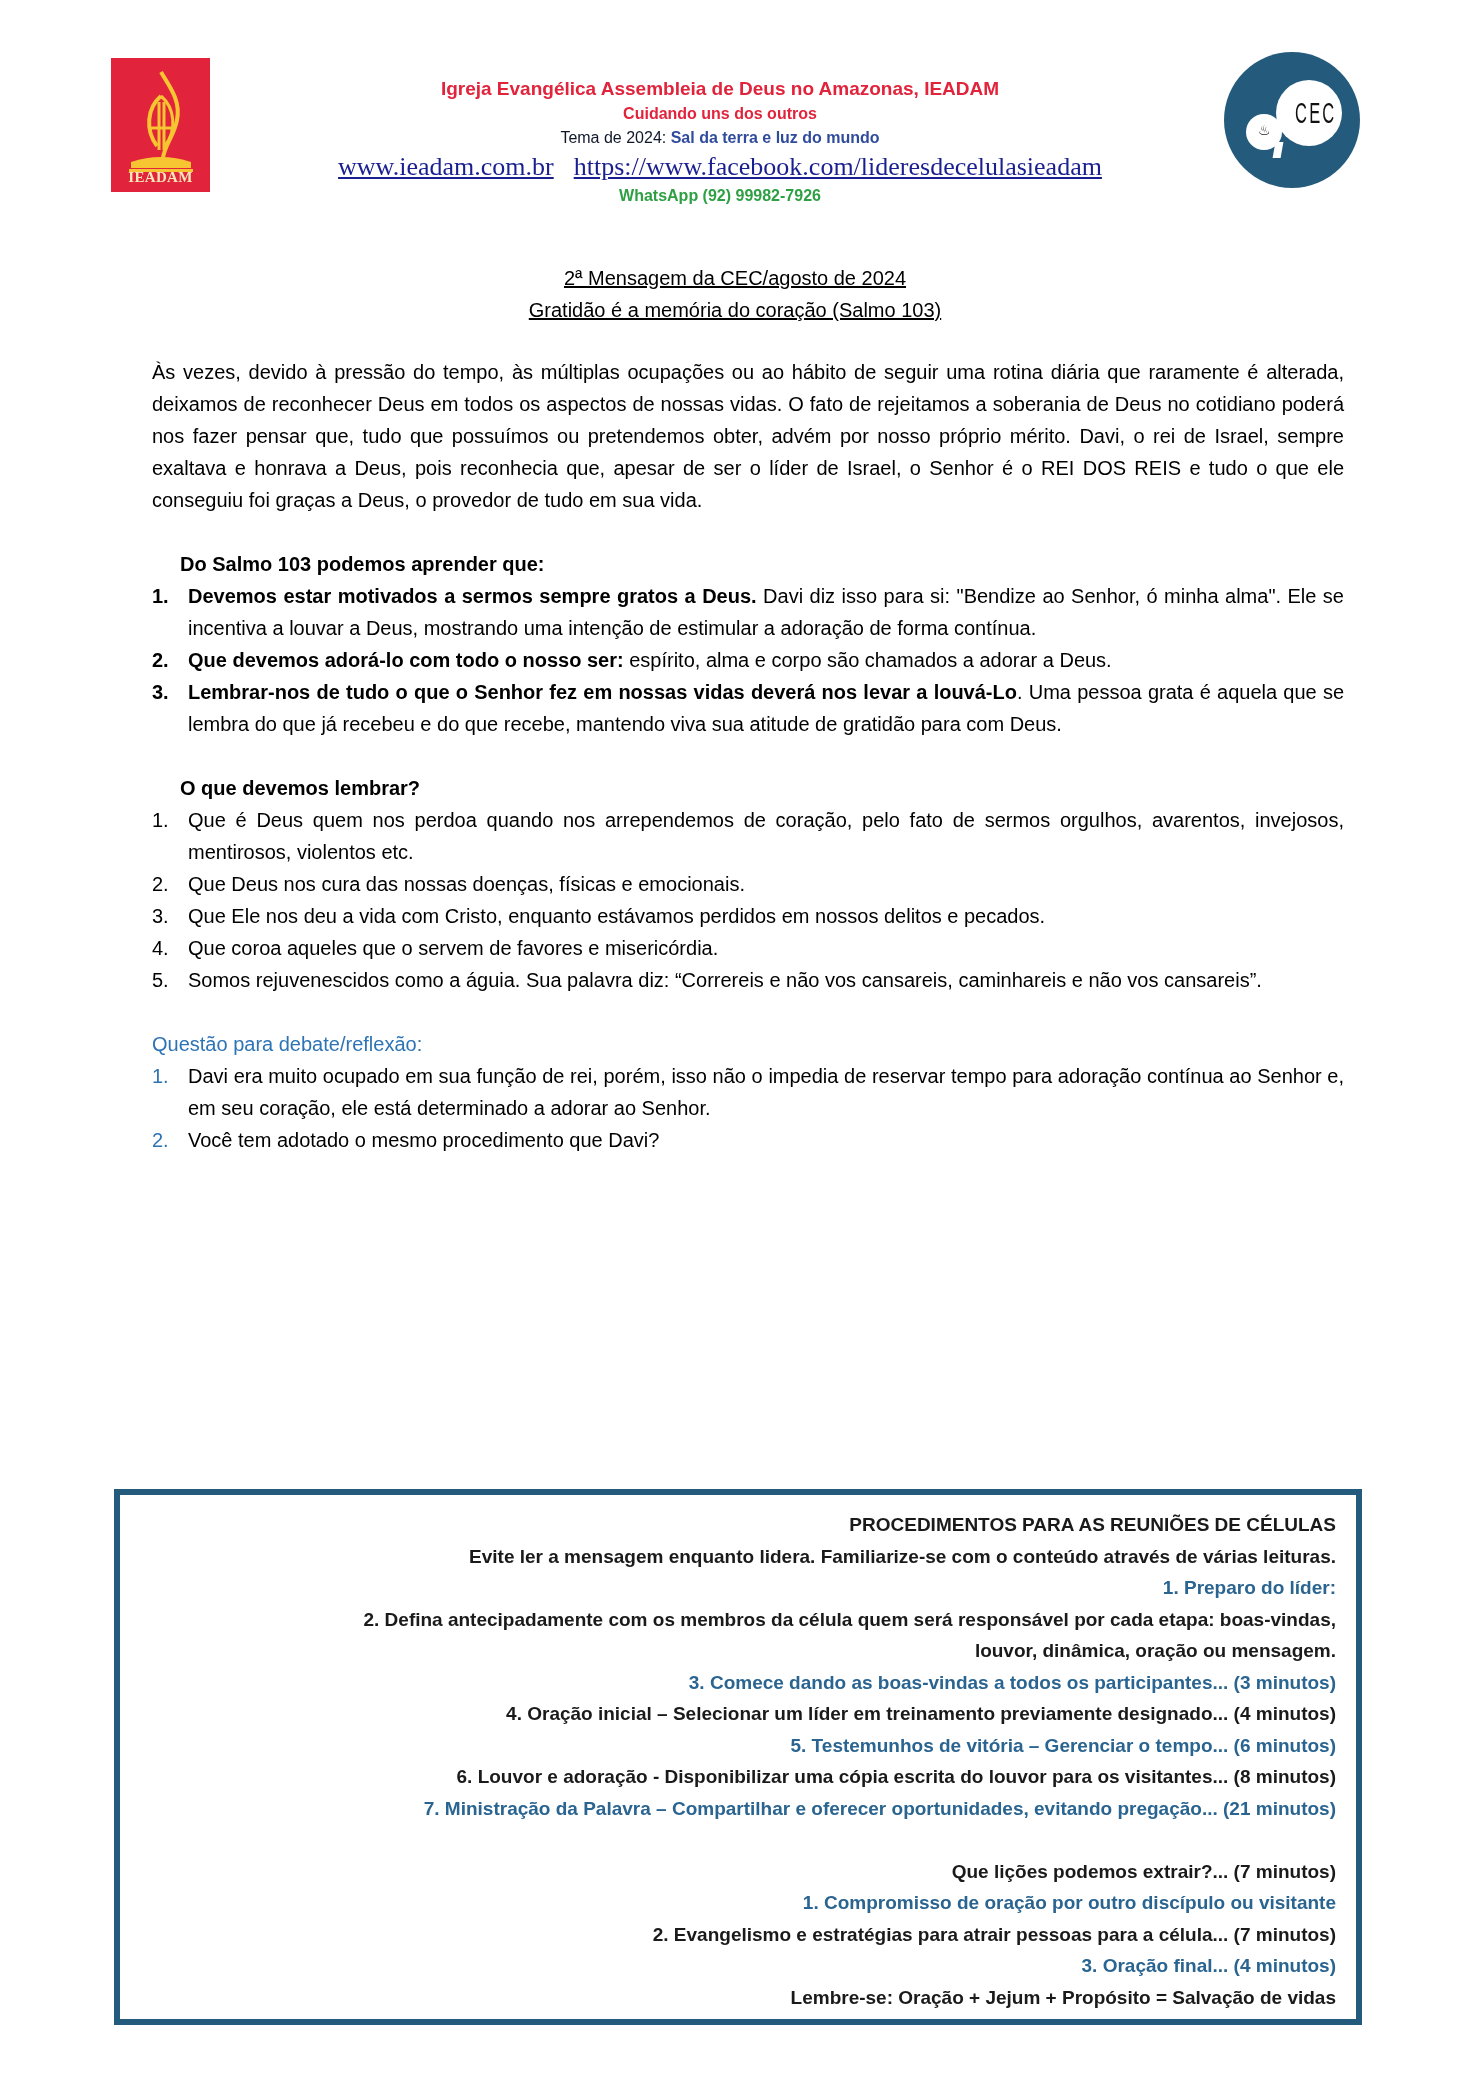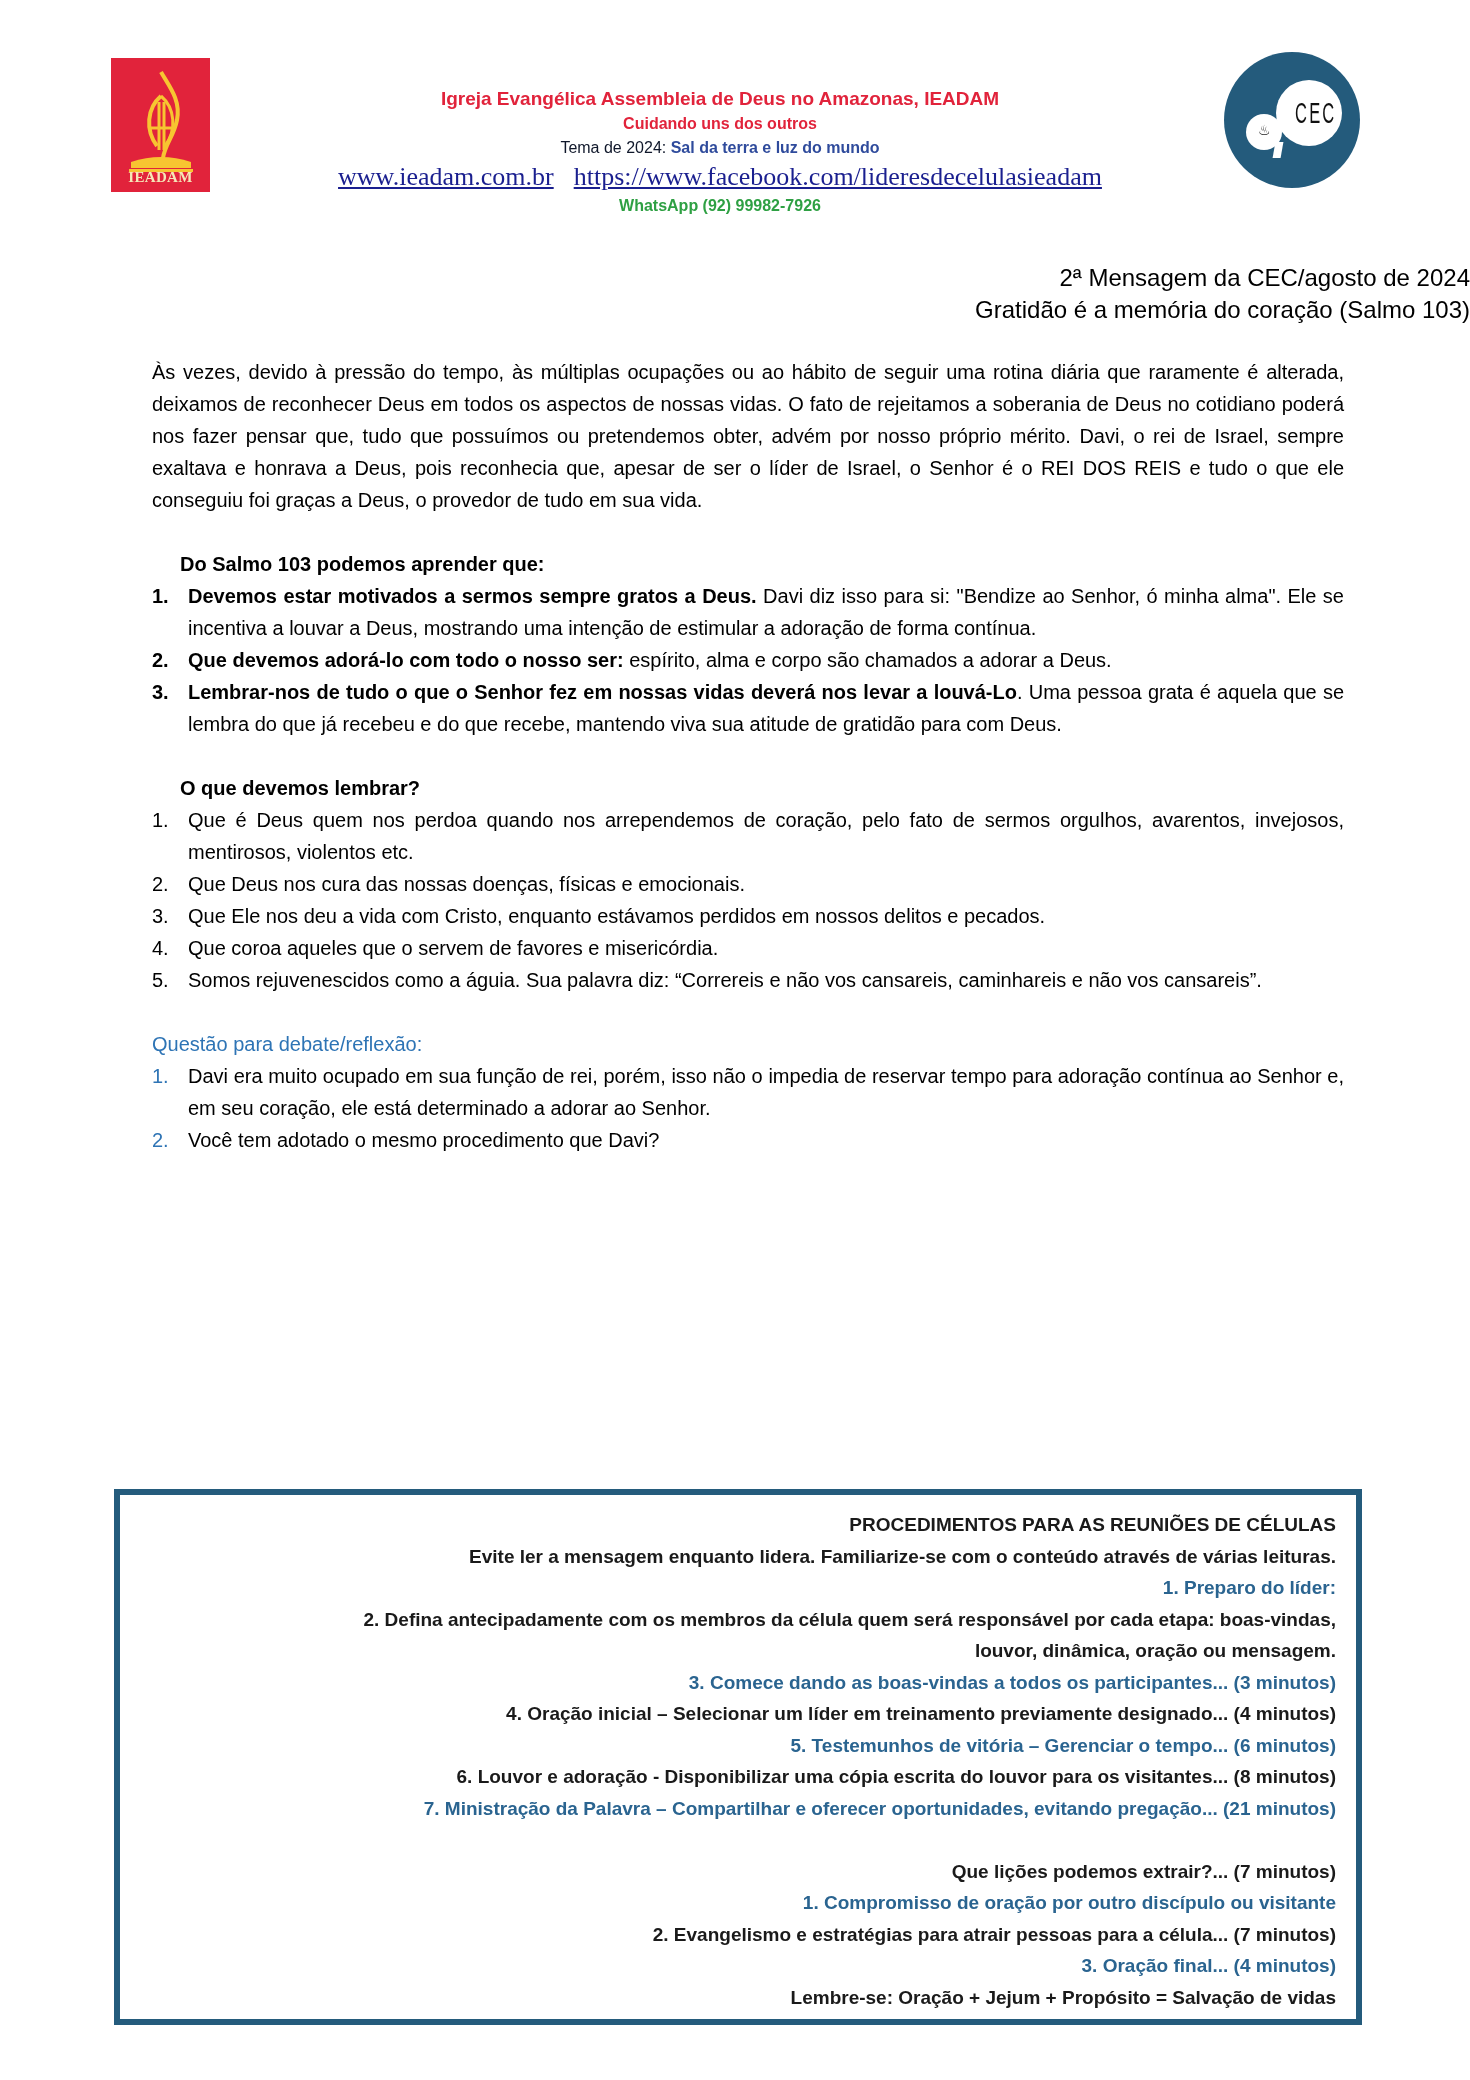--- a/index.html
+++ b/index.html
@@ -13,33 +13,33 @@
       font-family: "Liberation Serif", serif; font-weight: bold; color: #f5e7b8; font-size: 15px; letter-spacing: 0.3px; }
 
     .logo-cec { position: absolute; left: 1224px; top: 52px; width: 136px; height: 136px; border-radius: 50%; background: #245b7c; }
     .logo-cec .bubble-big { position: absolute; left: 52px; top: 28px; width: 66px; height: 66px; border-radius: 50%; background: #fff; }
     .logo-cec .bubble-small { position: absolute; left: 22px; top: 62px; width: 36px; height: 36px; border-radius: 50%; background: #fff; }
     .logo-cec .bubble-tail { position: absolute; left: 50px; top: 90px; width: 8px; height: 16px; background: #fff; transform: skewX(-10deg); }
     .logo-cec .cec-text { position: absolute; left: 58px; top: 44px; width: 58px; text-align: center; font-family: "Liberation Sans Narrow", "Liberation Sans", sans-serif;
       font-size: 30px; letter-spacing: 4px; color: #111; transform: scaleX(0.55); transform-origin: center; }
     .logo-cec .mini-flame { position: absolute; left: 34px; top: 70px; font-size: 14px; color: #222; }
 
-    .header { position: absolute; left: 240px; top: 86px; width: 960px; text-align: center; }
+    .header { position: absolute; left: 240px; top: 76px; width: 960px; text-align: center; }
     .h-line1 { color: #e1233b; font-weight: bold; font-size: 19px; line-height: 26px; }
     .h-line2 { color: #e1233b; font-weight: bold; font-size: 16px; line-height: 24px; }
     .h-line3 { font-size: 16px; line-height: 24px; }
     .h-line3 .theme-label { color: #0f172a; }
     .h-line3 .theme-value { color: #2f4b9c; font-weight: bold; }
     .h-links { font-family: "Liberation Serif", serif; font-size: 26px; line-height: 34px; }
     .h-links a { color: #1a1f8f; text-decoration: underline; }
     .h-links .gap { display: inline-block; width: 20px; }
     .h-whatsapp { color: #2ea043; font-weight: bold; font-size: 16px; line-height: 24px; }
 
     
-    .title-block { position: absolute; left: 0; width: 1470px; top: 262px; text-align: right; font-size: 24px; line-height: 32px; }
+    .title-block { position: absolute; left: 0; width: 1470px; top: 262px; text-align: center; font-size: 20px; line-height: 32px; text-decoration: underline; }
     .content { position: absolute; left: 152px; top: 356px; width: 1192px; font-size: 20px; line-height: 32px; }
     p.intro { text-align: justify; }
     .section-head { font-weight: bold; margin-top: 32px; margin-left: 28px; }
     ol.list { list-style: none; }
     ol.list li { position: relative; padding-left: 36px; text-align: justify; }
     ol.list li .num { position: absolute; left: 0; top: 0; }
     ol.list.bold-num li .num { font-weight: bold; }
     .q-head { color: #2e74b5; margin-top: 32px; }
     .q-list li .num { color: #2e74b5; }
 

